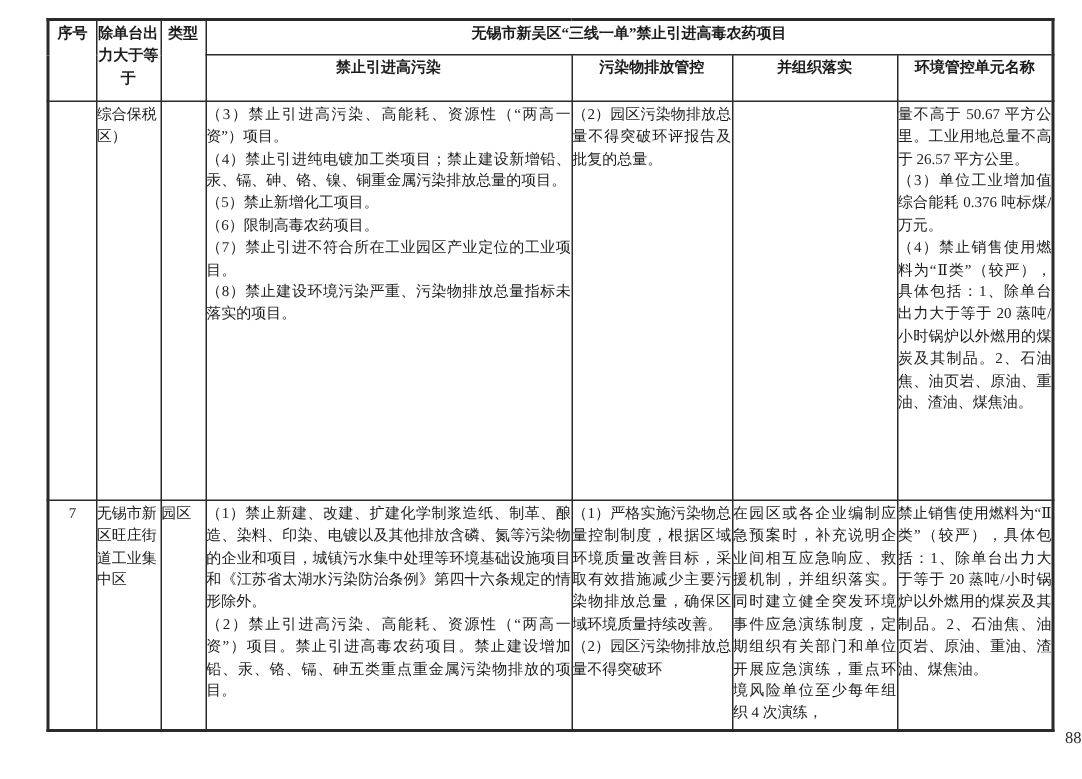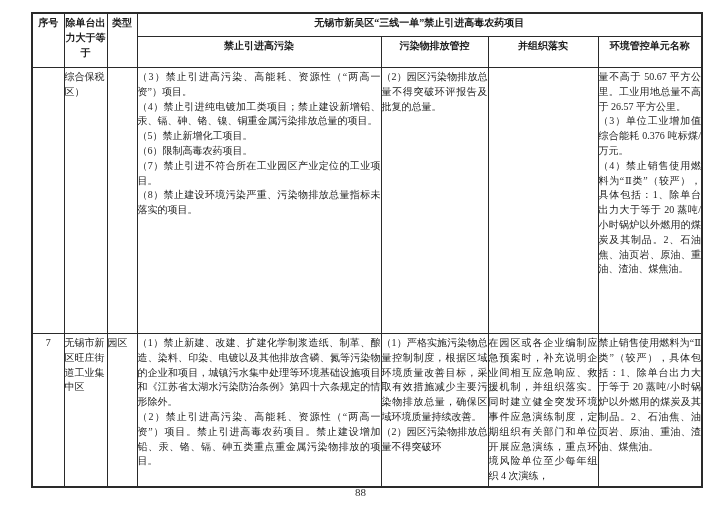--- a/index.html
+++ b/index.html
@@ -49,21 +49,21 @@
     word-break:break-all;
   }
   tr.title-row th{height:18px;}
   tr.subhdr-row th{height:26px;}
   tr.row-1{height:266px;}
   tr.row-2{height:150px;}
   .page-num{
     position:absolute;
     left:0;right:0;
     top:486px;
-    text-align:center;
+    text-align:right;
     font-size:11px;
     color:#2a2a2a;
   }
 </style>
 </head>
 <body>
 
 <div class="sheet">
 
   <table class="doc">

